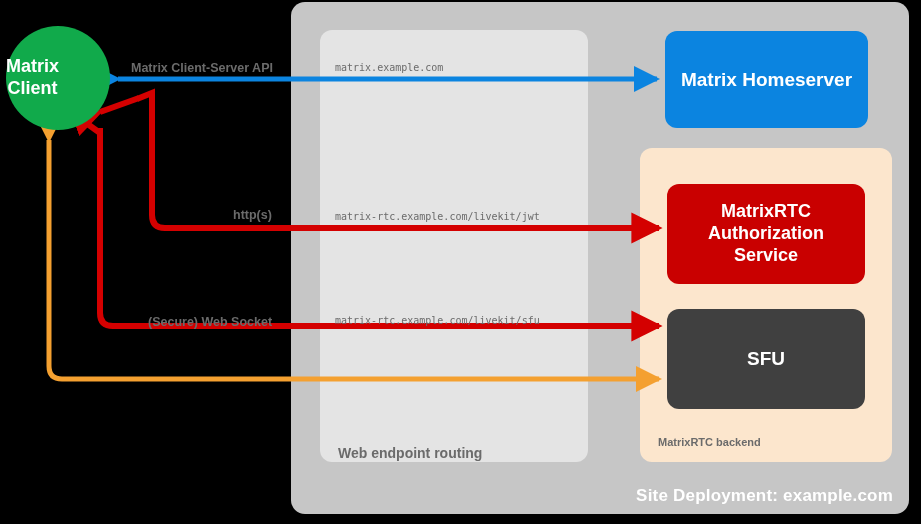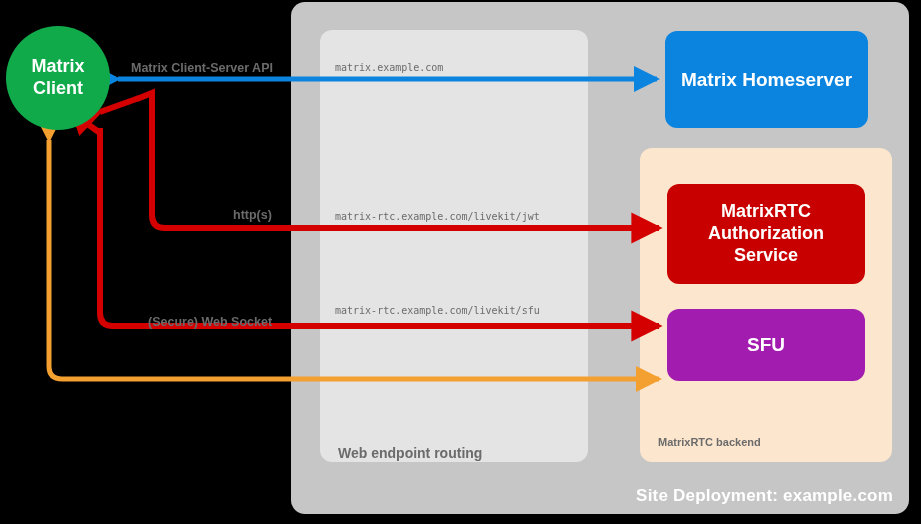--- a/index.html
+++ b/index.html
@@ -112,40 +112,39 @@
     top: 184px;
     width: 198px;
     height: 100px;
     background: #c90000;
     font-size: 18px;
   }
   .node-sfu {
     left: 667px;
     top: 309px;
     width: 198px;
-    height: 72px;
-    background: #a21caf;
+    height: 100px;
+    background: #404040;
     font-size: 19px;
   }
 
   
   .client-circle {
     position: absolute;
     left: 6px;
     top: 26px;
     width: 104px;
     height: 104px;
     border-radius: 50%;
     background: #11aa4b;
     color: #ffffff;
     font-size: 18px;
     font-weight: bold;
     display: flex;
     align-items: center;
-    justify-content: center;
     text-align: center;
     line-height: 1.2;
   }
 
   
   .wires {
     position: absolute;
     left: 0; top: 0;
     width: 921px;
     height: 524px;
@@ -205,21 +204,21 @@
       <path d="M 100,128 L 100,313 Q 100,326 113,326 L 659,326" stroke="#d40000" stroke-width="6" fill="none" marker-end="url(#arrow-red)"></path>
     </g>
 
     <g>
       <path d="M 49,140 L 49,366 Q 49,379 62,379 L 659,379" stroke="#f4a030" stroke-width="5" fill="none" marker-start="url(#arrow-orange)" marker-end="url(#arrow-orange)"></path>
     </g>
   </svg>
 
   <div class="endpoint" style="left:335px; top:62px;">matrix.example.com</div>
   <div class="endpoint" style="left:335px; top:211px;">matrix-rtc.example.com/livekit/jwt</div>
-  <div class="endpoint" style="left:335px; top:305px;">matrix-rtc.example.com/livekit/sfu</div>
+  <div class="endpoint" style="left:335px; top:315px;">matrix-rtc.example.com/livekit/sfu</div>
 
   <div class="wire-label" style="left:131px; top:61px;text-align:right;">Matrix Client-Server API</div>
   <div class="wire-label" style="left:233px; top:208px;">http(s)</div>
   <div class="wire-label" style="left:148px; top:315px;">(Secure) Web Socket</div>
 
   <div class="client-circle">
     <div>
       <span>Matrix</span><br>
       <span>Client</span>
     </div>

